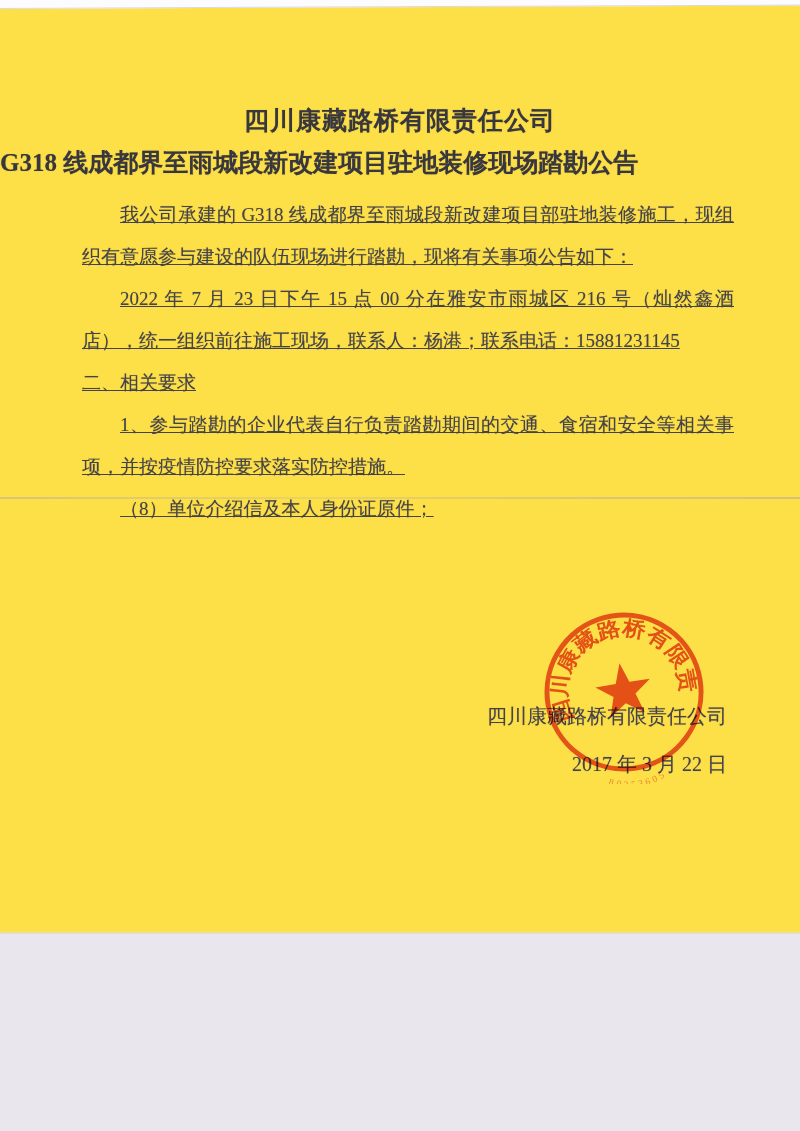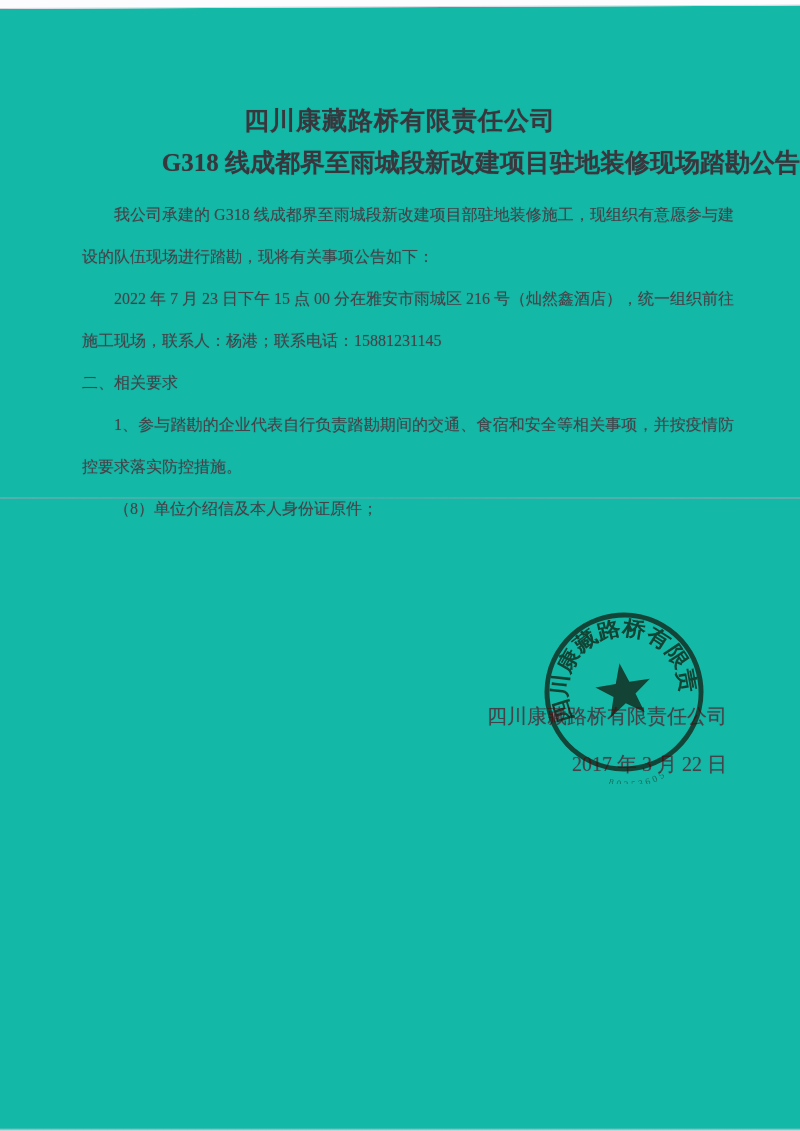--- a/index.html
+++ b/index.html
@@ -3,22 +3,22 @@
 <meta charset="utf-8">
 <style>
   html, body { margin: 0; padding: 0; }
   body {
     width: 800px; height: 1131px;
     background: #e9e6ee;
     font-family: "Liberation Serif", "DejaVu Serif", serif;
   }
   .page {
     position: relative;
-    width: 800px; height: 1131px;
-    background: #14b8a6;
+    width: 800px; height: 934px;
+    background: #fde047;
     overflow: hidden;
   }
   
   .scan-edge-top {
     position: absolute; left: -8px; right: -8px; top: -3px; height: 11px;
     background: #fcfbfd;
     border-bottom: 1px solid #dcd8e2;
     transform: rotate(-0.25deg);
     transform-origin: left center;
   }
@@ -35,31 +35,32 @@
   }
   .doc-title {
     position: absolute; left: 0; right: 0; top: 104px;
     text-align: center;
     font-size: 25px; font-weight: 700; letter-spacing: 1px;
     color: #39373e;
     text-shadow: 0 0 1px rgba(57,55,62,0.45);
   }
   .doc-subtitle {
     position: absolute; left: 0; right: 0; top: 146px;
-    text-align: right;
+    text-align: left;
     font-size: 25px; font-weight: 700;
     color: #39373e;
     text-shadow: 0 0 1px rgba(57,55,62,0.45);
   }
   .doc-body {
     position: absolute; left: 82px; top: 194px; width: 652px;
-    font-size: 16px; line-height: 42px;
+    font-size: 19px; line-height: 42px;
     color: #45434a;
     text-align: justify;
     text-shadow: 0 0 1px rgba(69,67,74,0.4);
+    text-decoration: underline;
   }
   .para { margin: 0; }
   .para.indent { text-indent: 2em; }
   .signature-block {
     position: absolute; right: 73px; top: 692px;
     text-align: right;
     font-size: 20px; line-height: 48px;
     color: #45434a;
     text-shadow: 0 0 1px rgba(69,67,74,0.4);
   }

